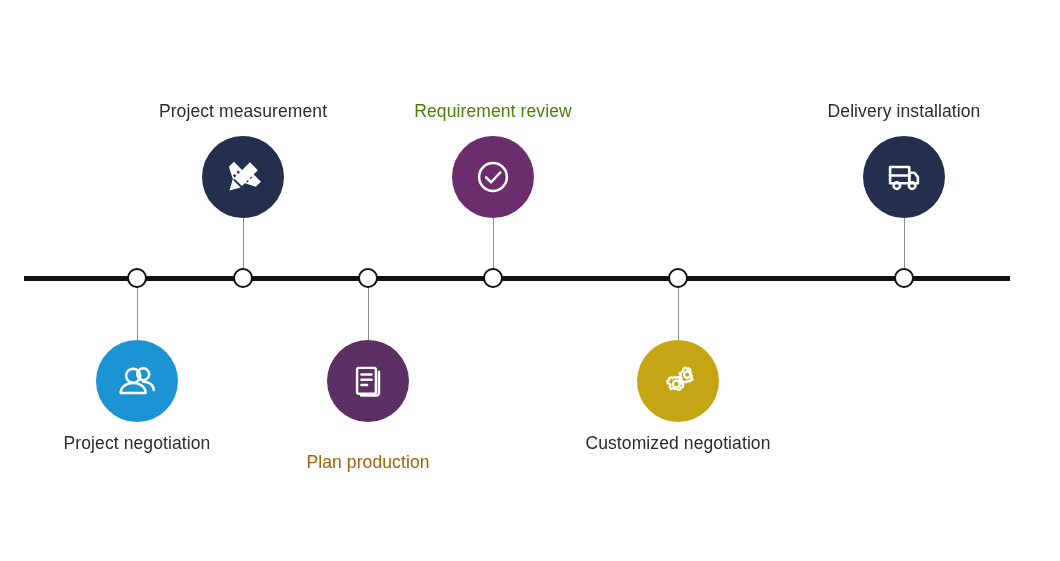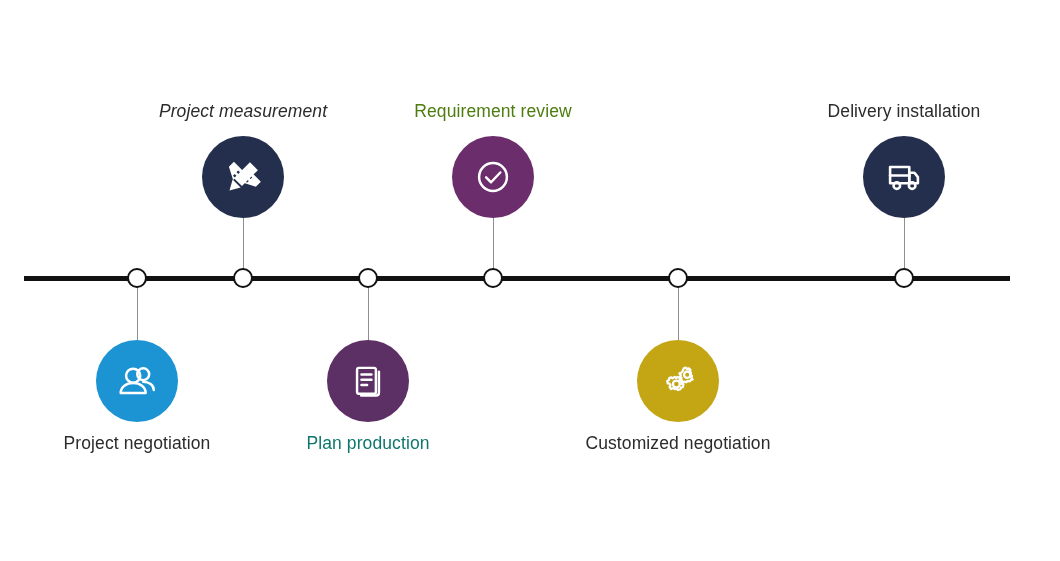--- a/index.html
+++ b/index.html
@@ -86,33 +86,33 @@
         <span style="display: flex;">
           <svg width="46" height="46" viewBox="0 0 48 48" fill="#ffffff">
       <path d="M31.2 8.6l8.3 8.3-16.6 16.6-8.3-8.3z"></path>
       <path d="M13.2 26.6l8.3 8.3-11.6 3.3z"></path>
       <path d="M9.3 13.4l5.2-5.2 9.1 9.1-2.2 2.2-2.4-2.4-1.8 1.8 2.4 2.4-1.9 1.9-2.4-2.4-1.8 1.8 2.4 2.4-2.2 2.2z"></path>
       <path d="M26.6 30.7l2.2-2.2 2.4 2.4 1.8-1.8-2.4-2.4 1.9-1.9 2.4 2.4 1.8-1.8-2.4-2.4 2.2-2.2 9.1 9.1-5.2 5.2z" transform="translate(-3 -1)"></path>
     </svg>
         </span>
       </div>
       <div class="node-dot" style="left: 233px; top: 268px; background: rgb(255, 255, 255); border-color: rgb(18, 18, 18);"></div>
-      <div class="step-label" style="top: 101px; left: 43px; width: 400px; color: rgb(43, 43, 43); font-style: italic;">Project measurement</div>
+      <div class="step-label" style="top: 101px; left: 43px; width: 400px; color: rgb(43, 43, 43);">Project measurement</div>
       <div class="connector" style="left: 367.5px; background: rgb(142, 142, 142); top: 278px; height: 62px;"></div>
       <div class="badge" style="left: 327px; top: 340px; background: rgb(92, 48, 100);">
         <span style="display: flex;">
           <svg width="42" height="42" viewBox="0 0 48 48" fill="none" stroke="#ffffff" stroke-width="2.8" stroke-linejoin="round" stroke-linecap="round">
       <path d="M13.5 38.5h17.5a2 2 0 0 0 2-2V11a2 2 0 0 0-2-2H13.5a2 2 0 0 0-2 2v25.5a2 2 0 0 0 2 2z"></path>
       <path d="M36.5 13.5v23.8a3.2 3.2 0 0 1-3.2 3.2H16.2"></path>
       <path d="M16.5 16.5h11.5M16.5 22.5h11.5M16.5 28.5h6.5"></path>
     </svg>
         </span>
       </div>
       <div class="node-dot" style="left: 358px; top: 268px; background: rgb(255, 255, 255); border-color: rgb(18, 18, 18);"></div>
-      <div class="step-label" style="top: 433px; left: 168px; width: 400px; color: #0f766e;">Plan production</div>
+      <div class="step-label" style="top: 452px; left: 168px; width: 400px; color: #a16207;">Plan production</div>
       <div class="connector" style="left: 492.5px; background: rgb(142, 142, 142); top: 218px; height: 60px;"></div>
       <div class="badge" style="left: 452px; top: 136px; background: rgb(107, 45, 107);">
         <span style="display: flex;">
           <svg width="46" height="46" viewBox="0 0 48 48" fill="none" stroke="#ffffff" stroke-width="2.6" stroke-linecap="round" stroke-linejoin="round">
       <circle cx="24" cy="24" r="14.5"></circle>
       <path d="M16.8 24.3l5.2 5.2 9.6-10.2"></path>
     </svg>
         </span>
       </div>
       <div class="node-dot" style="left: 483px; top: 268px; background: rgb(255, 255, 255); border-color: rgb(18, 18, 18);"></div>

